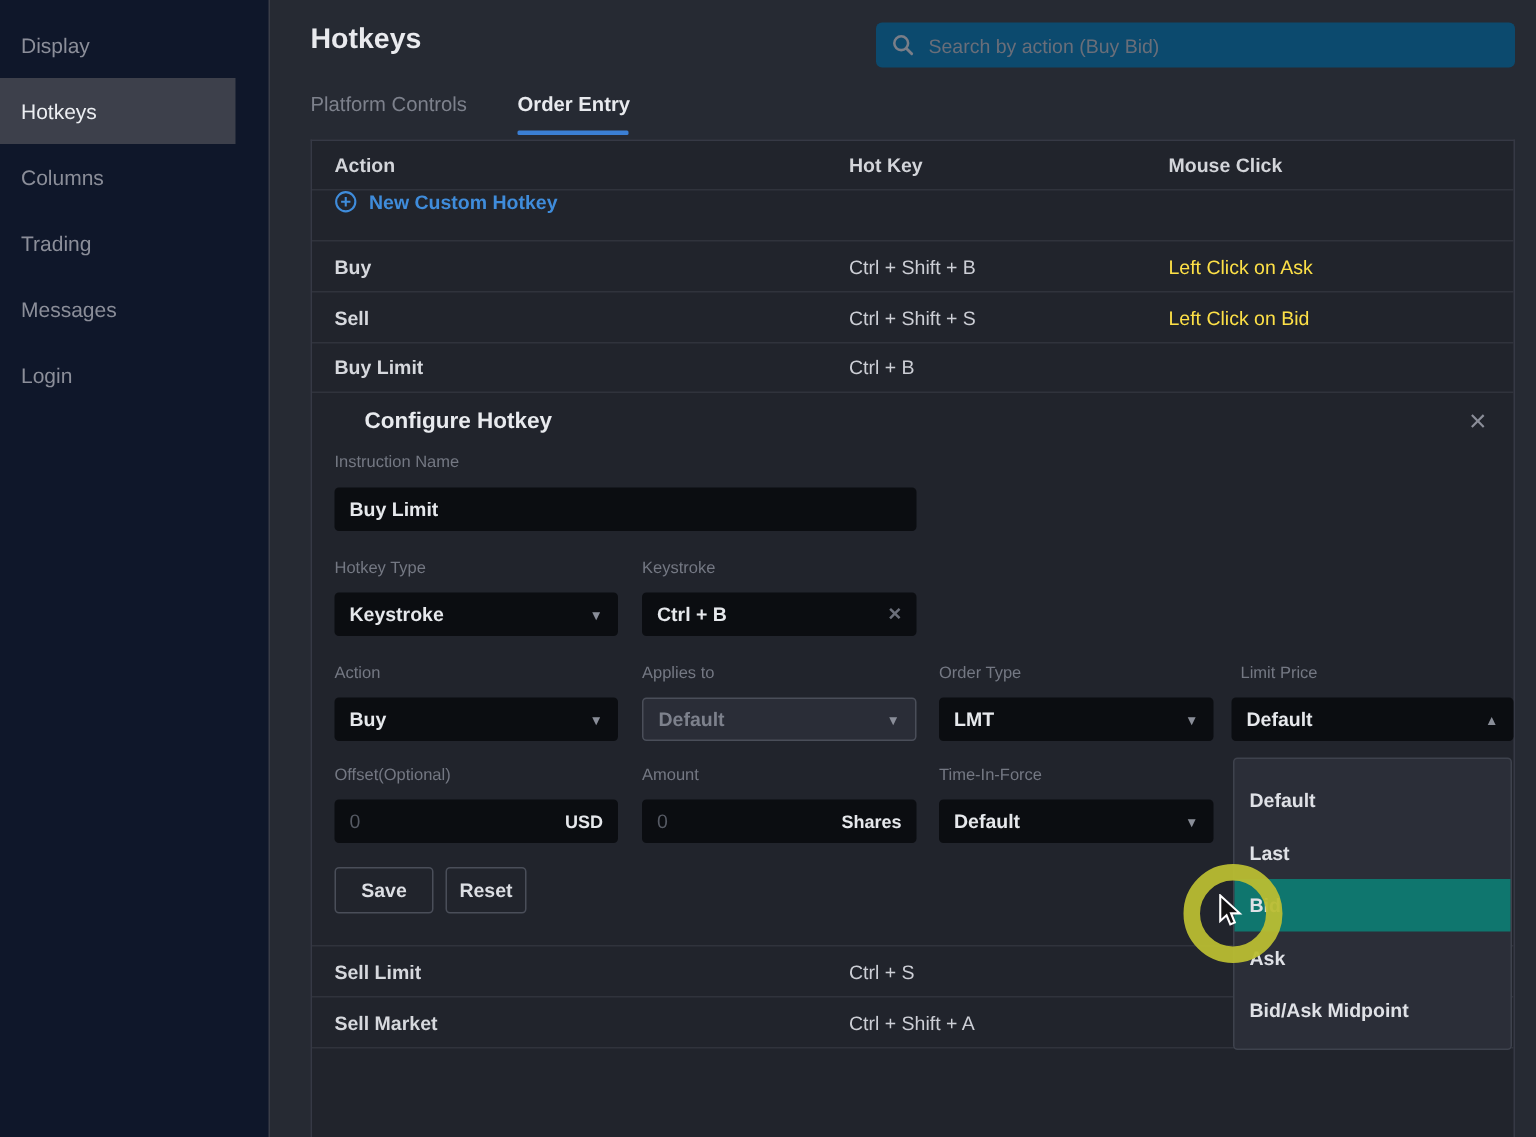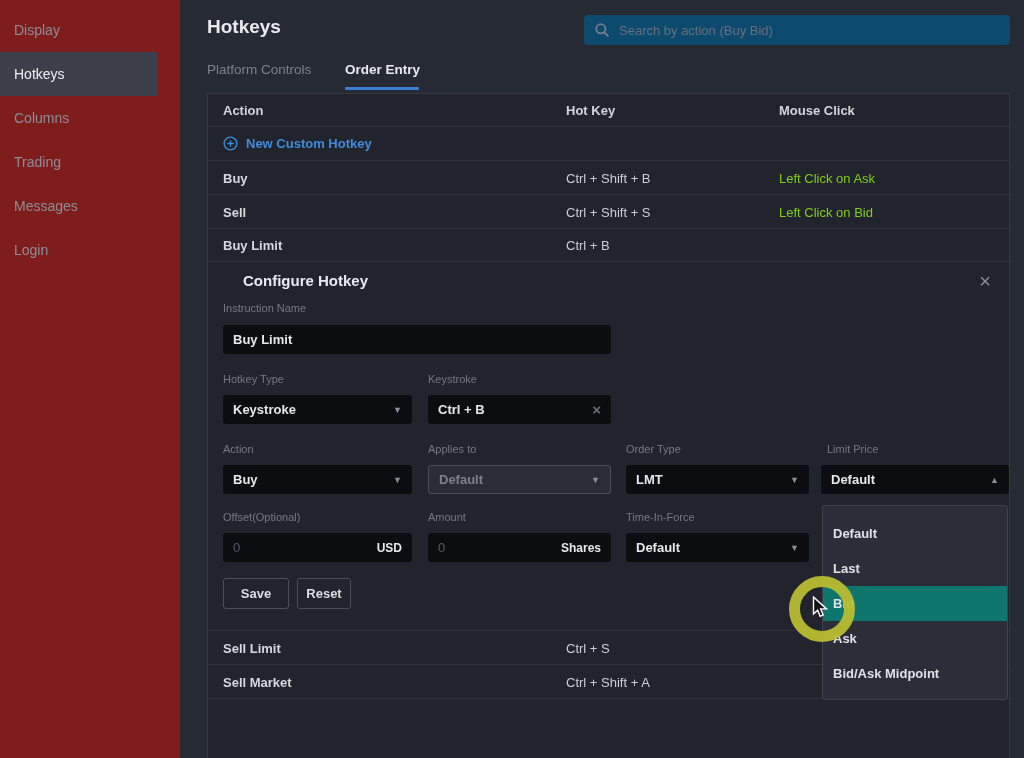--- a/index.html
+++ b/index.html
@@ -1,47 +1,47 @@
 <!DOCTYPE html>
 <html><head>
 <meta charset="utf-8">
 <style>
   * { margin:0; padding:0; box-sizing:border-box; }
   html,body { width:1024px; height:758px; overflow:hidden; }
   body { font-family:"Liberation Sans","DejaVu Sans",sans-serif; background:#262a33; color:#d6d8dd; }
   .stage { position:relative; width:1024px; height:758px; background:#262a33; }
 
   
-  .sidebar { position:absolute; left:0; top:0; width:180px; height:758px; background:#7f1d1d; border-right:1px solid #3a3d47; }
+  .sidebar { position:absolute; left:0; top:0; width:180px; height:758px; background:#0f172a; border-right:1px solid #3a3d47; }
   .side-item { position:absolute; left:0; width:157px; height:44px; display:flex; align-items:center; padding-left:14px; font-size:14px; color:#8b8e99; cursor:pointer; }
   .side-item.sel { background:#3d404b; color:#eceef2; }
 
   
   .page-title { position:absolute; left:207px; top:16px; font-size:19px; font-weight:700; color:#e9eaee; }
   .searchbox { position:absolute; left:584px; top:15px; width:426px; height:30px; background:#0c4a6e; border-radius:4px; display:flex; align-items:center; padding:0 10px; }
   .searchbox svg { flex:0 0 auto; margin-right:9px; }
   .searchbox input { flex:1; background:transparent; border:none; outline:none; font-size:13px; color:#c6c9d0; font-family:inherit; }
   .searchbox input::placeholder { color:#6a6e79; }
 
   
   .tab { position:absolute; top:62px; font-size:13.5px; color:#7d818c; cursor:pointer; }
   .tab.active { color:#e8eaee; font-weight:700; }
   .tab-underline { position:absolute; left:345px; top:87px; width:74px; height:3px; background:#3b7fd4; border-radius:1px; }
 
   
   .table { position:absolute; left:207px; top:93px; width:803px; height:665px; border:1px solid #363945; border-bottom:none; background:#21242c; }
   .t-row { position:relative; width:100%; border-bottom:1px solid #30333c; }
   .t-cell-action { position:absolute; left:15px; top:50%; transform:translateY(-50%); font-size:13px; font-weight:600; color:#d6d8dd; }
   .t-cell-hotkey { position:absolute; left:358px; top:50%; transform:translateY(-50%); font-size:13px; color:#ccced5; }
-  .t-cell-mouse  { position:absolute; left:571px; top:50%; transform:translateY(-50%); font-size:13px; color:#84cc16; }
+  .t-cell-mouse  { position:absolute; left:571px; top:50%; transform:translateY(-50%); font-size:13px; color:#fde047; }
   .t-head { height:33px; }
   .t-head .t-cell-action,.t-head .t-cell-hotkey,.t-head .t-cell-mouse { font-weight:700; color:#d3d5da; }
   .t-r34 { height:34px; cursor:pointer; }
   .t-r33 { height:33px; cursor:pointer; }
-  .nch { display:flex; align-items:center; height:34px; padding-left:15px; cursor:pointer; }
+  .nch { display:flex; align-items:flex-start; height:34px; padding-left:15px; cursor:pointer; }
   .nch svg { margin-right:8px; }
   .nch span { font-size:13px; font-weight:600; color:#3f8cdb; }
 
   
   .config { height:369px; cursor:default; }
   .cfg-title { position:absolute; left:15px; top:10px; font-size:15px; font-weight:700; color:#e8eaee;margin-left:20px; }
   .cfg-close { position:absolute; right:18px; top:6px; font-size:20px; color:#8b8e99; cursor:pointer; line-height:1.3; }
   .lbl { position:absolute; font-size:11px; color:#747883; }
   .fld { position:absolute; height:29px; background:#0b0d11; border-radius:3px; display:flex; align-items:center; padding:0 10px; font-size:13px; font-weight:600; color:#e6e8ec; }
   .fld input { flex:1; min-width:0; background:transparent; border:none; outline:none; color:#e6e8ec; font-size:13px; font-weight:600; font-family:inherit; }

